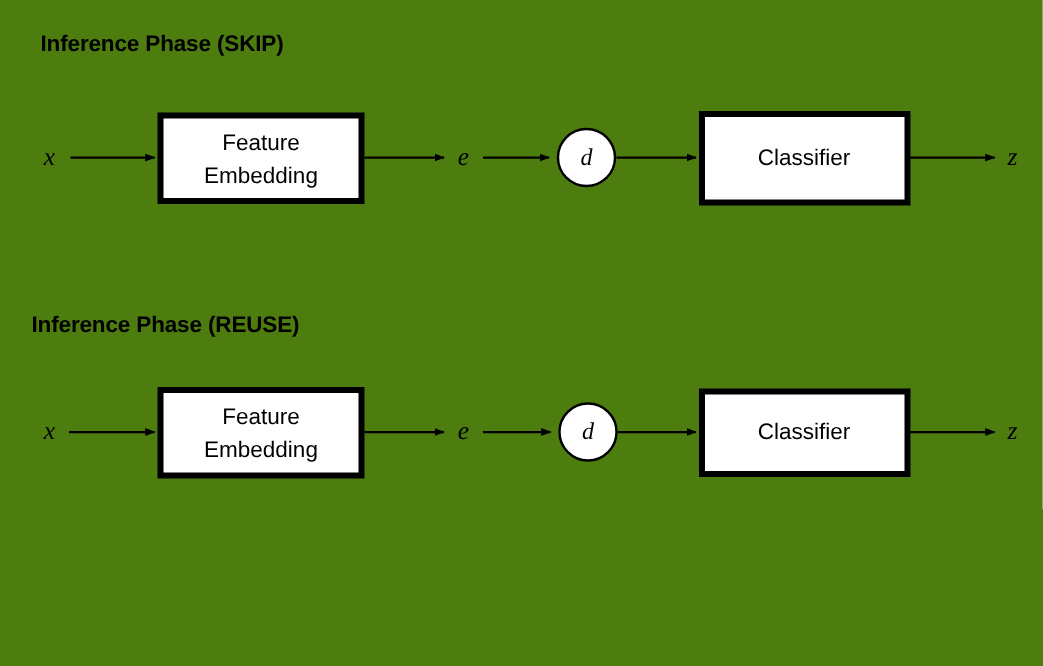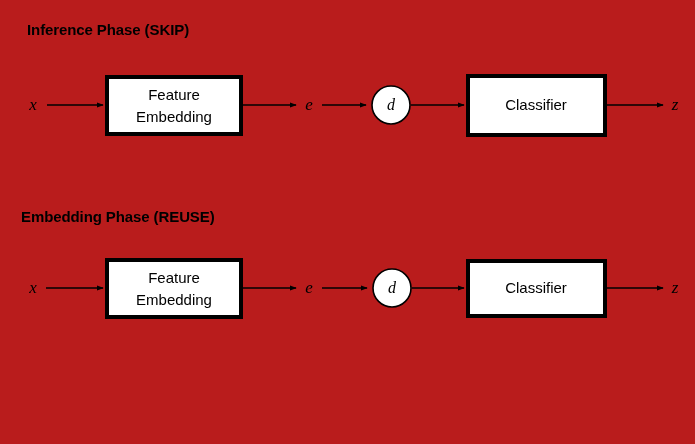--- a/index.html
+++ b/index.html
@@ -11,21 +11,21 @@
     width: 695px;
     height: 444px;
     font-family: "Liberation Sans", sans-serif;
     color: #000000;
     overflow: hidden;
   }
   #diagram-root {
     position: relative;
     width: 695px;
     height: 444px;
-    background: #b91c1c;
+    background: #4d7c0f;
   }
   .phase-title {
     position: absolute;
     font-family: "Liberation Sans", sans-serif;
     font-weight: bold;
     font-size: 15px;
     letter-spacing: -0.1px;
     color: #000000;
     white-space: nowrap;
   }
@@ -79,21 +79,21 @@
     dominant-baseline: middle;
   }
 </style>
 </head>
 <body>
 
 <div id="diagram-root">
 
   <div class="phase-title" id="title-skip">Inference Phase (SKIP)</div>
 
-  <div class="phase-title" id="title-reuse">Embedding Phase (REUSE)</div>
+  <div class="phase-title" id="title-reuse">Inference Phase (REUSE)</div>
 
   <svg class="flow" viewBox="0 0 695 444">
     <defs>
       <marker id="arrowhead" markerWidth="7" markerHeight="7" refX="6.2" refY="2.6" orient="auto" markerUnits="userSpaceOnUse">
         <path d="M0,0 L7,2.6 L0,5.2 z" fill="#000000"></path>
       </marker>
     </defs>
 
     <g>
 

